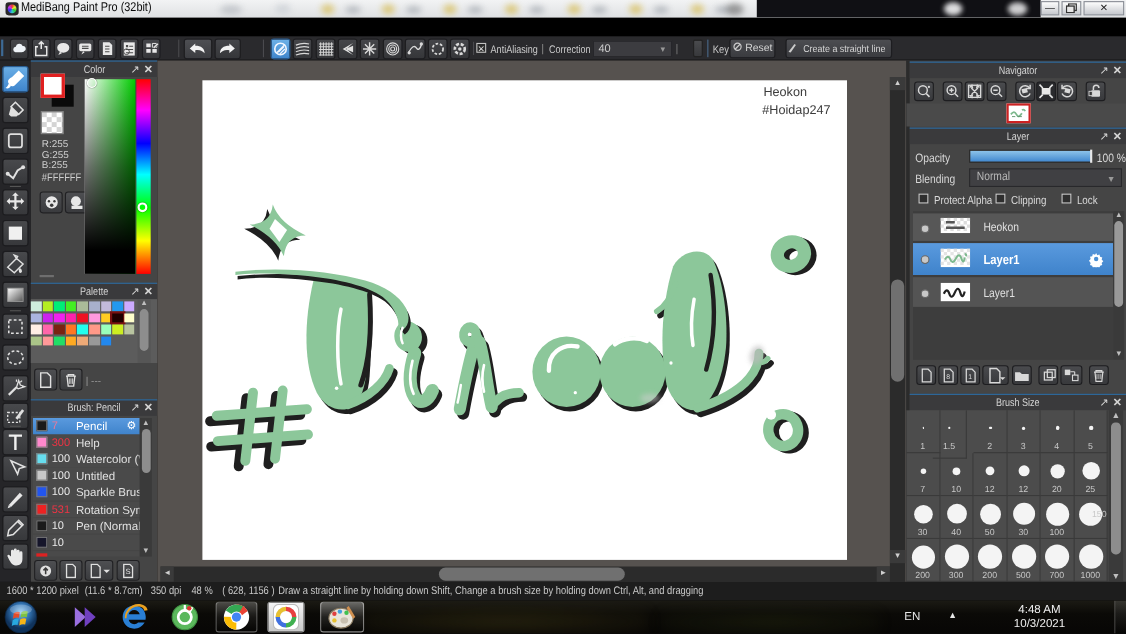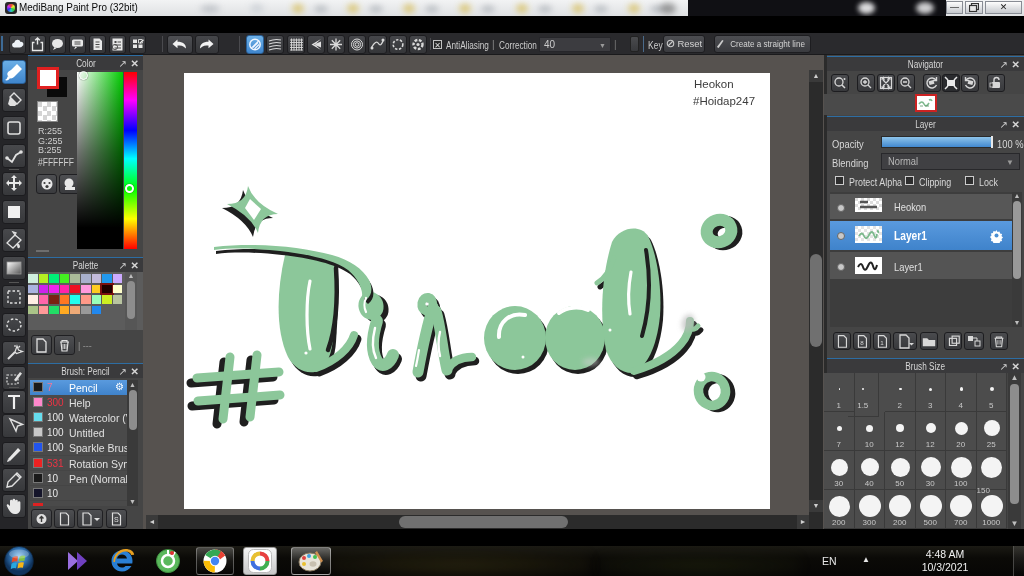--- a/index.html
+++ b/index.html
@@ -722,21 +722,21 @@
         <div style="position: absolute; left: 91.5px; top: 78px; width: 30.5px; height: 39px; border-right: 1px solid rgb(58, 58, 58); border-bottom: 1px solid rgb(58, 58, 58);">
           <div style="position:absolute;left:5.25px;top:6px;width:20px;height:20px;border-radius:50%;background:#f4f4f4"></div>
           <div style="position:absolute;width:100%;top:28px;text-align:center;font-size:8px;color:#c8c8c8">30</div>
         </div>
         <div style="position: absolute; left: 122px; top: 78px; width: 30.5px; height: 39px; border-right: 1px solid rgb(58, 58, 58); border-bottom: 1px solid rgb(58, 58, 58);">
           <div style="position:absolute;left:4.75px;top:5.5px;width:21px;height:21px;border-radius:50%;background:#f4f4f4"></div>
           <div style="position:absolute;width:100%;top:28px;text-align:center;font-size:8px;color:#c8c8c8">100</div>
         </div>
         <div style="position: absolute; left: 152.5px; top: 78px; width: 30.5px; height: 39px; border-right: 1px solid rgb(58, 58, 58); border-bottom: 1px solid rgb(58, 58, 58);">
           <div style="position:absolute;left:4.75px;top:5.5px;width:21px;height:21px;border-radius:50%;background:#f4f4f4"></div>
-          <div style="position:absolute;width:100%;top:35px;text-align:left;font-size:8px;color:#c8c8c8">150</div>
+          <div style="position:absolute;width:100%;top:12px;text-align:right;font-size:8px;color:#c8c8c8">150</div>
         </div>
         <div style="position: absolute; left: 0px; top: 117px; width: 30.5px; height: 39px; border-right: 1px solid rgb(58, 58, 58); border-bottom: 1px solid rgb(58, 58, 58);">
           <div style="position:absolute;left:4.75px;top:5.5px;width:21px;height:21px;border-radius:50%;background:#f4f4f4"></div>
           <div style="position:absolute;width:100%;top:28px;text-align:center;font-size:8px;color:#c8c8c8">200</div>
         </div>
         <div style="position: absolute; left: 30.5px; top: 117px; width: 30.5px; height: 39px; border-right: 1px solid rgb(58, 58, 58); border-bottom: 1px solid rgb(58, 58, 58);">
           <div style="position:absolute;left:4.25px;top:5px;width:22px;height:22px;border-radius:50%;background:#f4f4f4"></div>
           <div style="position:absolute;width:100%;top:28px;text-align:center;font-size:8px;color:#c8c8c8">300</div>
         </div>
         <div style="position: absolute; left: 61px; top: 117px; width: 30.5px; height: 39px; border-right: 1px solid rgb(58, 58, 58); border-bottom: 1px solid rgb(58, 58, 58);">
@@ -756,20 +756,28 @@
           <div style="position:absolute;width:100%;top:28px;text-align:center;font-size:8px;color:#c8c8c8">1000</div>
         </div>
       </div>
     <div style="position:absolute;left:184px;top:318px;width:13px;height:156px;background:#3a3a3a">
       <div style="color:#bfbfbf;font-size:8px;text-align:center;line-height:10px">▲</div>
       <div style="position:absolute;left:2px;top:11px;width:9px;height:120px;background:#8d8d8d;border-radius:4px"></div>
       <div style="position:absolute;bottom:0;width:100%;color:#bfbfbf;font-size:8px;text-align:center;line-height:10px">▼</div>
     </div>
   </div>
 
+  <div id="statusbar" class="abs">
+    <span style="position:absolute;left:6px;transform:scaleX(0.85);transform-origin:left;white-space:nowrap">1600 * 1200 pixel</span>
+    <span style="position:absolute;left:77px;transform:scaleX(0.85);transform-origin:left;white-space:nowrap">(11.6 * 8.7cm)</span>
+    <span style="position:absolute;left:137px;transform:scaleX(0.85);transform-origin:left;white-space:nowrap">350 dpi</span>
+    <span style="position:absolute;left:174px;transform:scaleX(0.85);transform-origin:left;white-space:nowrap">48 %</span>
+    <span style="position:absolute;left:202px;transform:scaleX(0.85);transform-origin:left;white-space:nowrap">( 628, 1156 )</span>
+    <span style="position:absolute;left:253px;transform:scaleX(0.85);transform-origin:left;white-space:nowrap">Draw a straight line by holding down Shift, Change a brush size by holding down Ctrl, Alt, and dragging</span>
+  </div>
 
   <div id="taskbar" class="abs">
     <div style="position:absolute;left:330px;top:6px;width:260px;height:26px;background:radial-gradient(ellipse at center,rgba(90,80,30,0.35),rgba(0,0,0,0));filter:blur(6px)"></div>
     <div style="position:absolute;left:600px;top:8px;width:200px;height:24px;background:radial-gradient(ellipse at center,rgba(60,70,25,0.28),rgba(0,0,0,0));filter:blur(6px)"></div>
 
     <svg width="34" height="30" viewBox="0 0 34 30" style="position:absolute;left:2px;top:0">
       <defs>
           <radialGradient id="orb" cx="0.5" cy="0.35">
             <stop offset="0" stop-color="#8cc6f0"></stop>
             <stop offset="0.5" stop-color="#3578b8"></stop>

